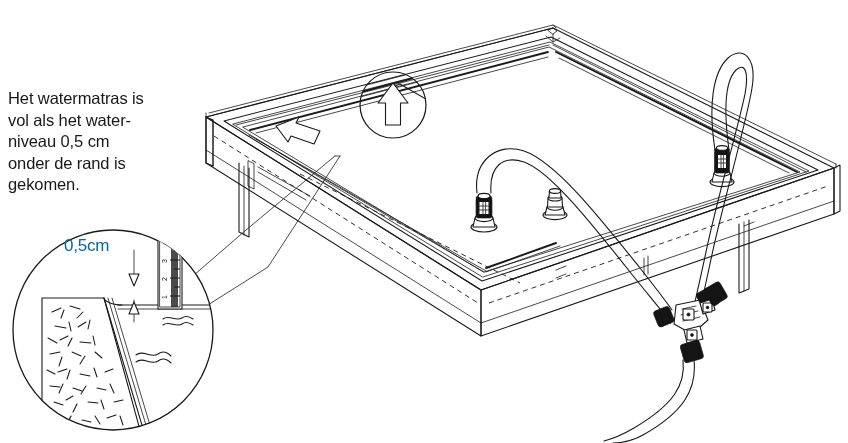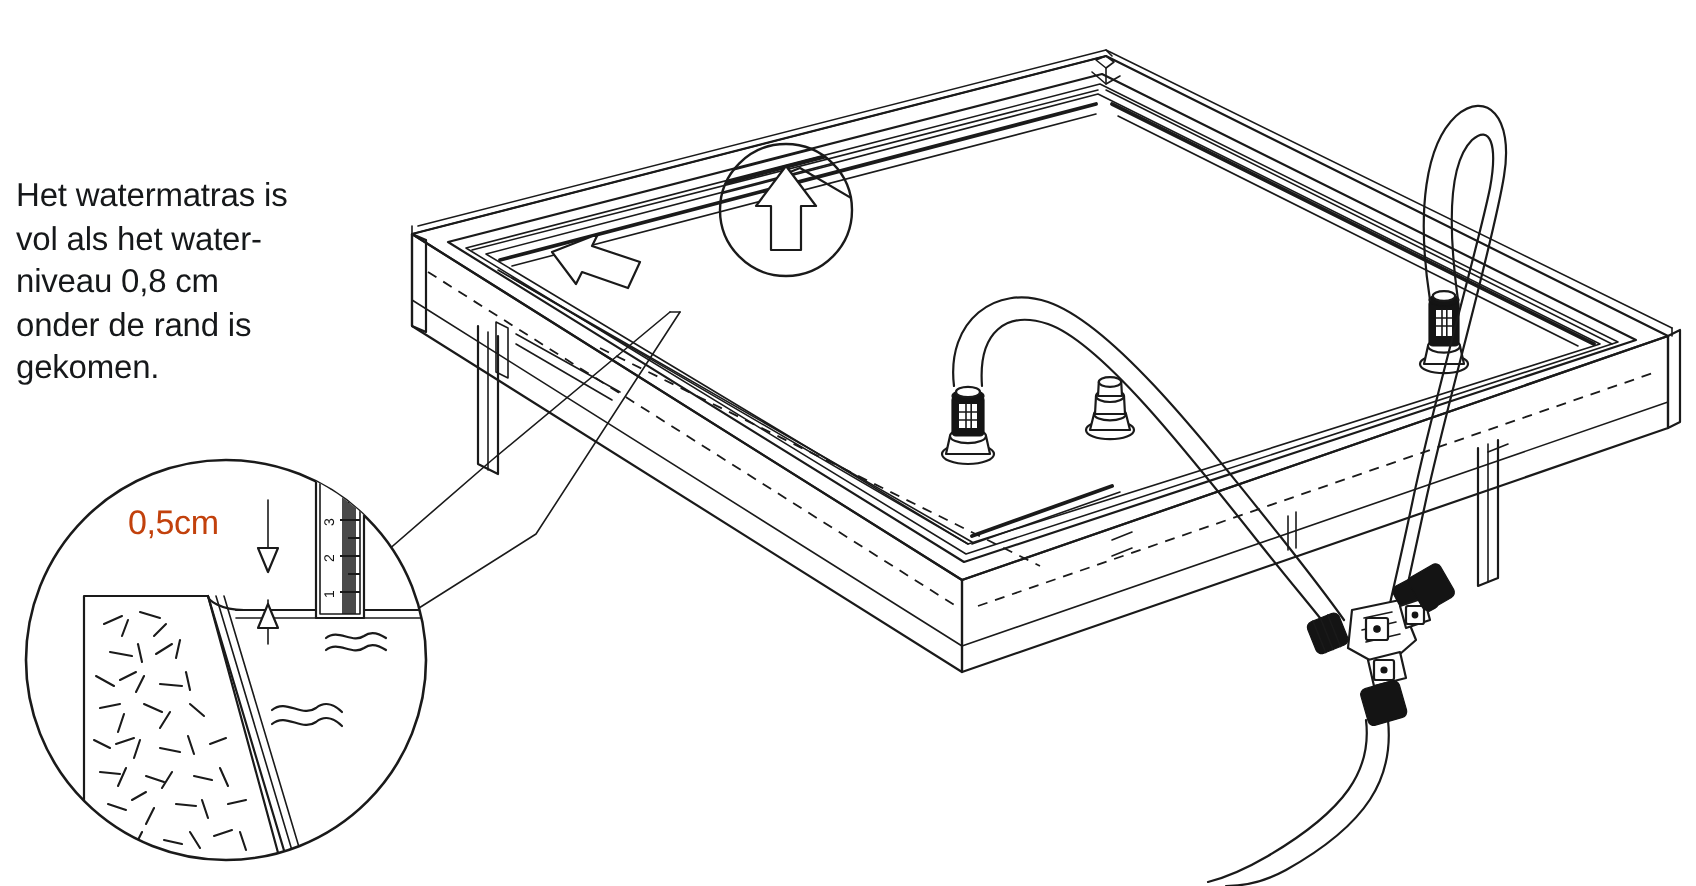--- a/index.html
+++ b/index.html
@@ -16,23 +16,23 @@
     left:8px; top:88px;
     width:180px;
     font-size:16.5px;
     line-height:21.5px;
     color:#16181a;
     white-space:pre-line;
     letter-spacing:-0.1px;
   }
   .dim-label{
     position:absolute;
-    left:64px; top:252px;
+    left:64px; top:236px;
     font-size:17px;
-    color:#c2410c;
+    color:#0369a1;
     letter-spacing:-0.2px;
   }
 </style>
 </head>
 <body>
 
 <div id="stage">
 
   <svg width="848" height="443" viewBox="0 0 848 443">
     <defs>
@@ -338,19 +338,19 @@
           <path class="ln-t" d="M134 322 L134 300"></path>
           <path class="wht" d="M129 314 L139 314 L134 302 Z"></path>
         </g>
       </g>
     </g>
 
   </svg>
 
   <div class="instruction-text">Het watermatras is
 vol als het water-
-niveau 0,8 cm
+niveau 0,5 cm
 onder de rand is
 gekomen.</div>
 
   <div class="dim-label">0,5cm</div>
 
 </div>
 
 </body></html>

